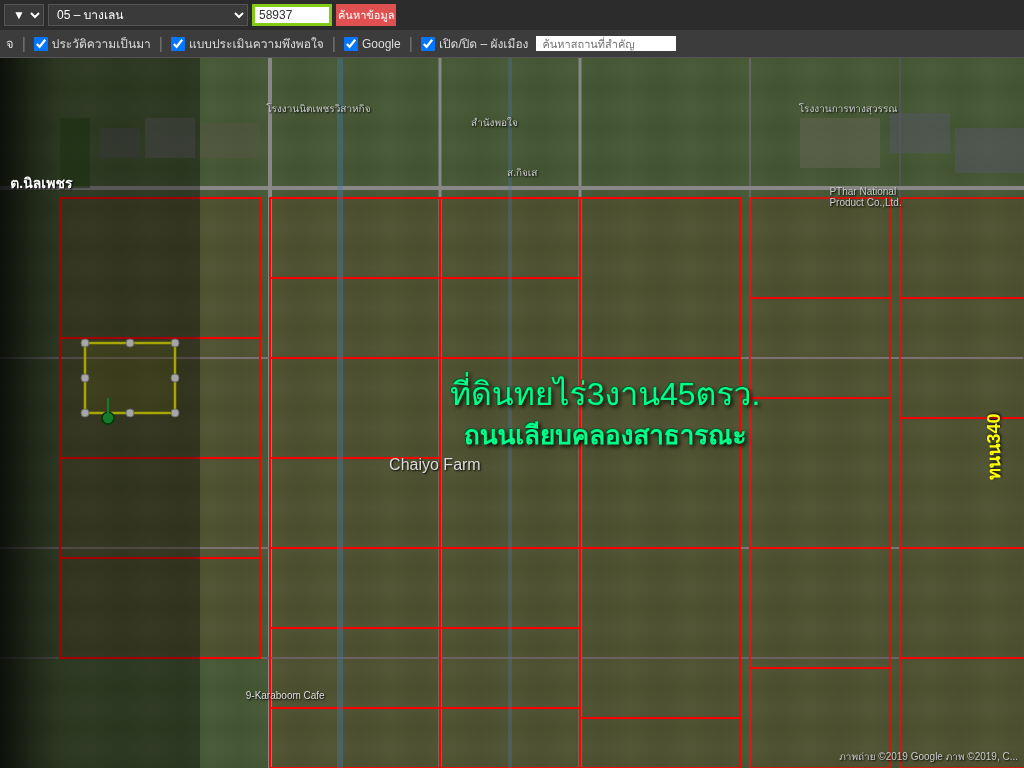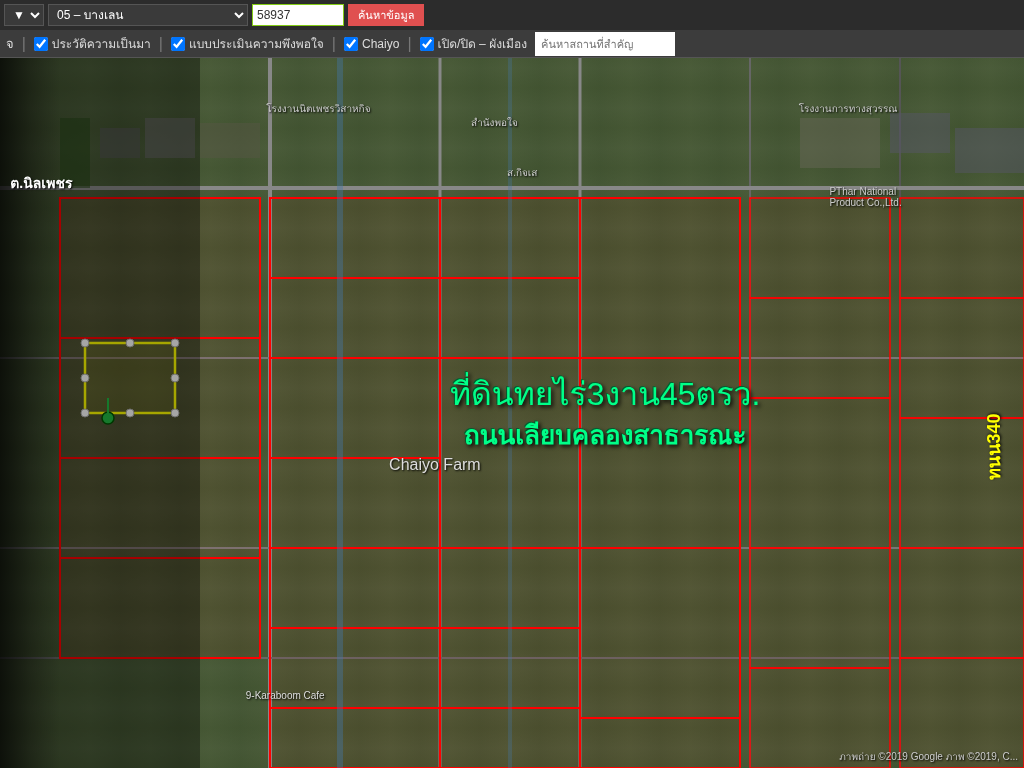--- a/index.html
+++ b/index.html
@@ -27,33 +27,33 @@
       padding: 0 4px;
     }
 
     .toolbar-select.narrow { width: 40px; }
     .toolbar-select.wide { width: 200px; }
 
     .toolbar-input {
       height: 22px;
       background: #fff;
       color: #333;
-      border: 1px solid #84cc16;
+      border: 3px solid #84cc16;
       font-size: 12px;
       padding: 0 4px;
-      width: 92px;
+      width: 80px;
     }
 
     .toolbar-btn {
       height: 22px;
       background: #e05050;
       color: #fff;
       border: none;
       font-size: 11px;
-      padding: 0 10px;
+      padding: 0 2px;
       cursor: pointer;
       white-space: nowrap;
     }
 
     
     #toolbar2 {
       position: absolute;
       top: 30px; left: 0; right: 0;
       height: 28px;
       background: #3c3c3c;
@@ -78,21 +78,21 @@
     .toolbar2-item input[type="checkbox"] {
       width: 14px; height: 14px;
     }
 
     .toolbar2-sep {
       color: #777;
       font-size: 16px;
     }
 
     .toolbar2-search {
-      height: 24px;
+      height: 15px;
       background: #fff;
       border: none;
       font-size: 11px;
       padding: 0 6px;
       width: 140px;
       color: #333;
     }
 
     
     #map-area {
@@ -243,21 +243,21 @@
     <span>ประวัติความเป็นมา</span>
   </label>
   <span class="toolbar2-sep">|</span>
   <label class="toolbar2-item">
     <input type="checkbox" checked="" style="">
     <span>แบบประเมินความพึงพอใจ</span>
   </label>
   <span class="toolbar2-sep">|</span>
   <label class="toolbar2-item">
     <input type="checkbox" checked="" style="">
-    <span>Chaiyo</span>
+    <span>Google</span>
   </label>
   <span class="toolbar2-sep">|</span>
   <label class="toolbar2-item">
     <input type="checkbox" checked="" style="">
     <span>เปิด/ปิด – ผังเมือง</span>
   </label>
   <input class="toolbar2-search" type="text" placeholder="ค้นหาสถานที่สำคัญ" style="">
 </div>
 
 <div id="map-area">

